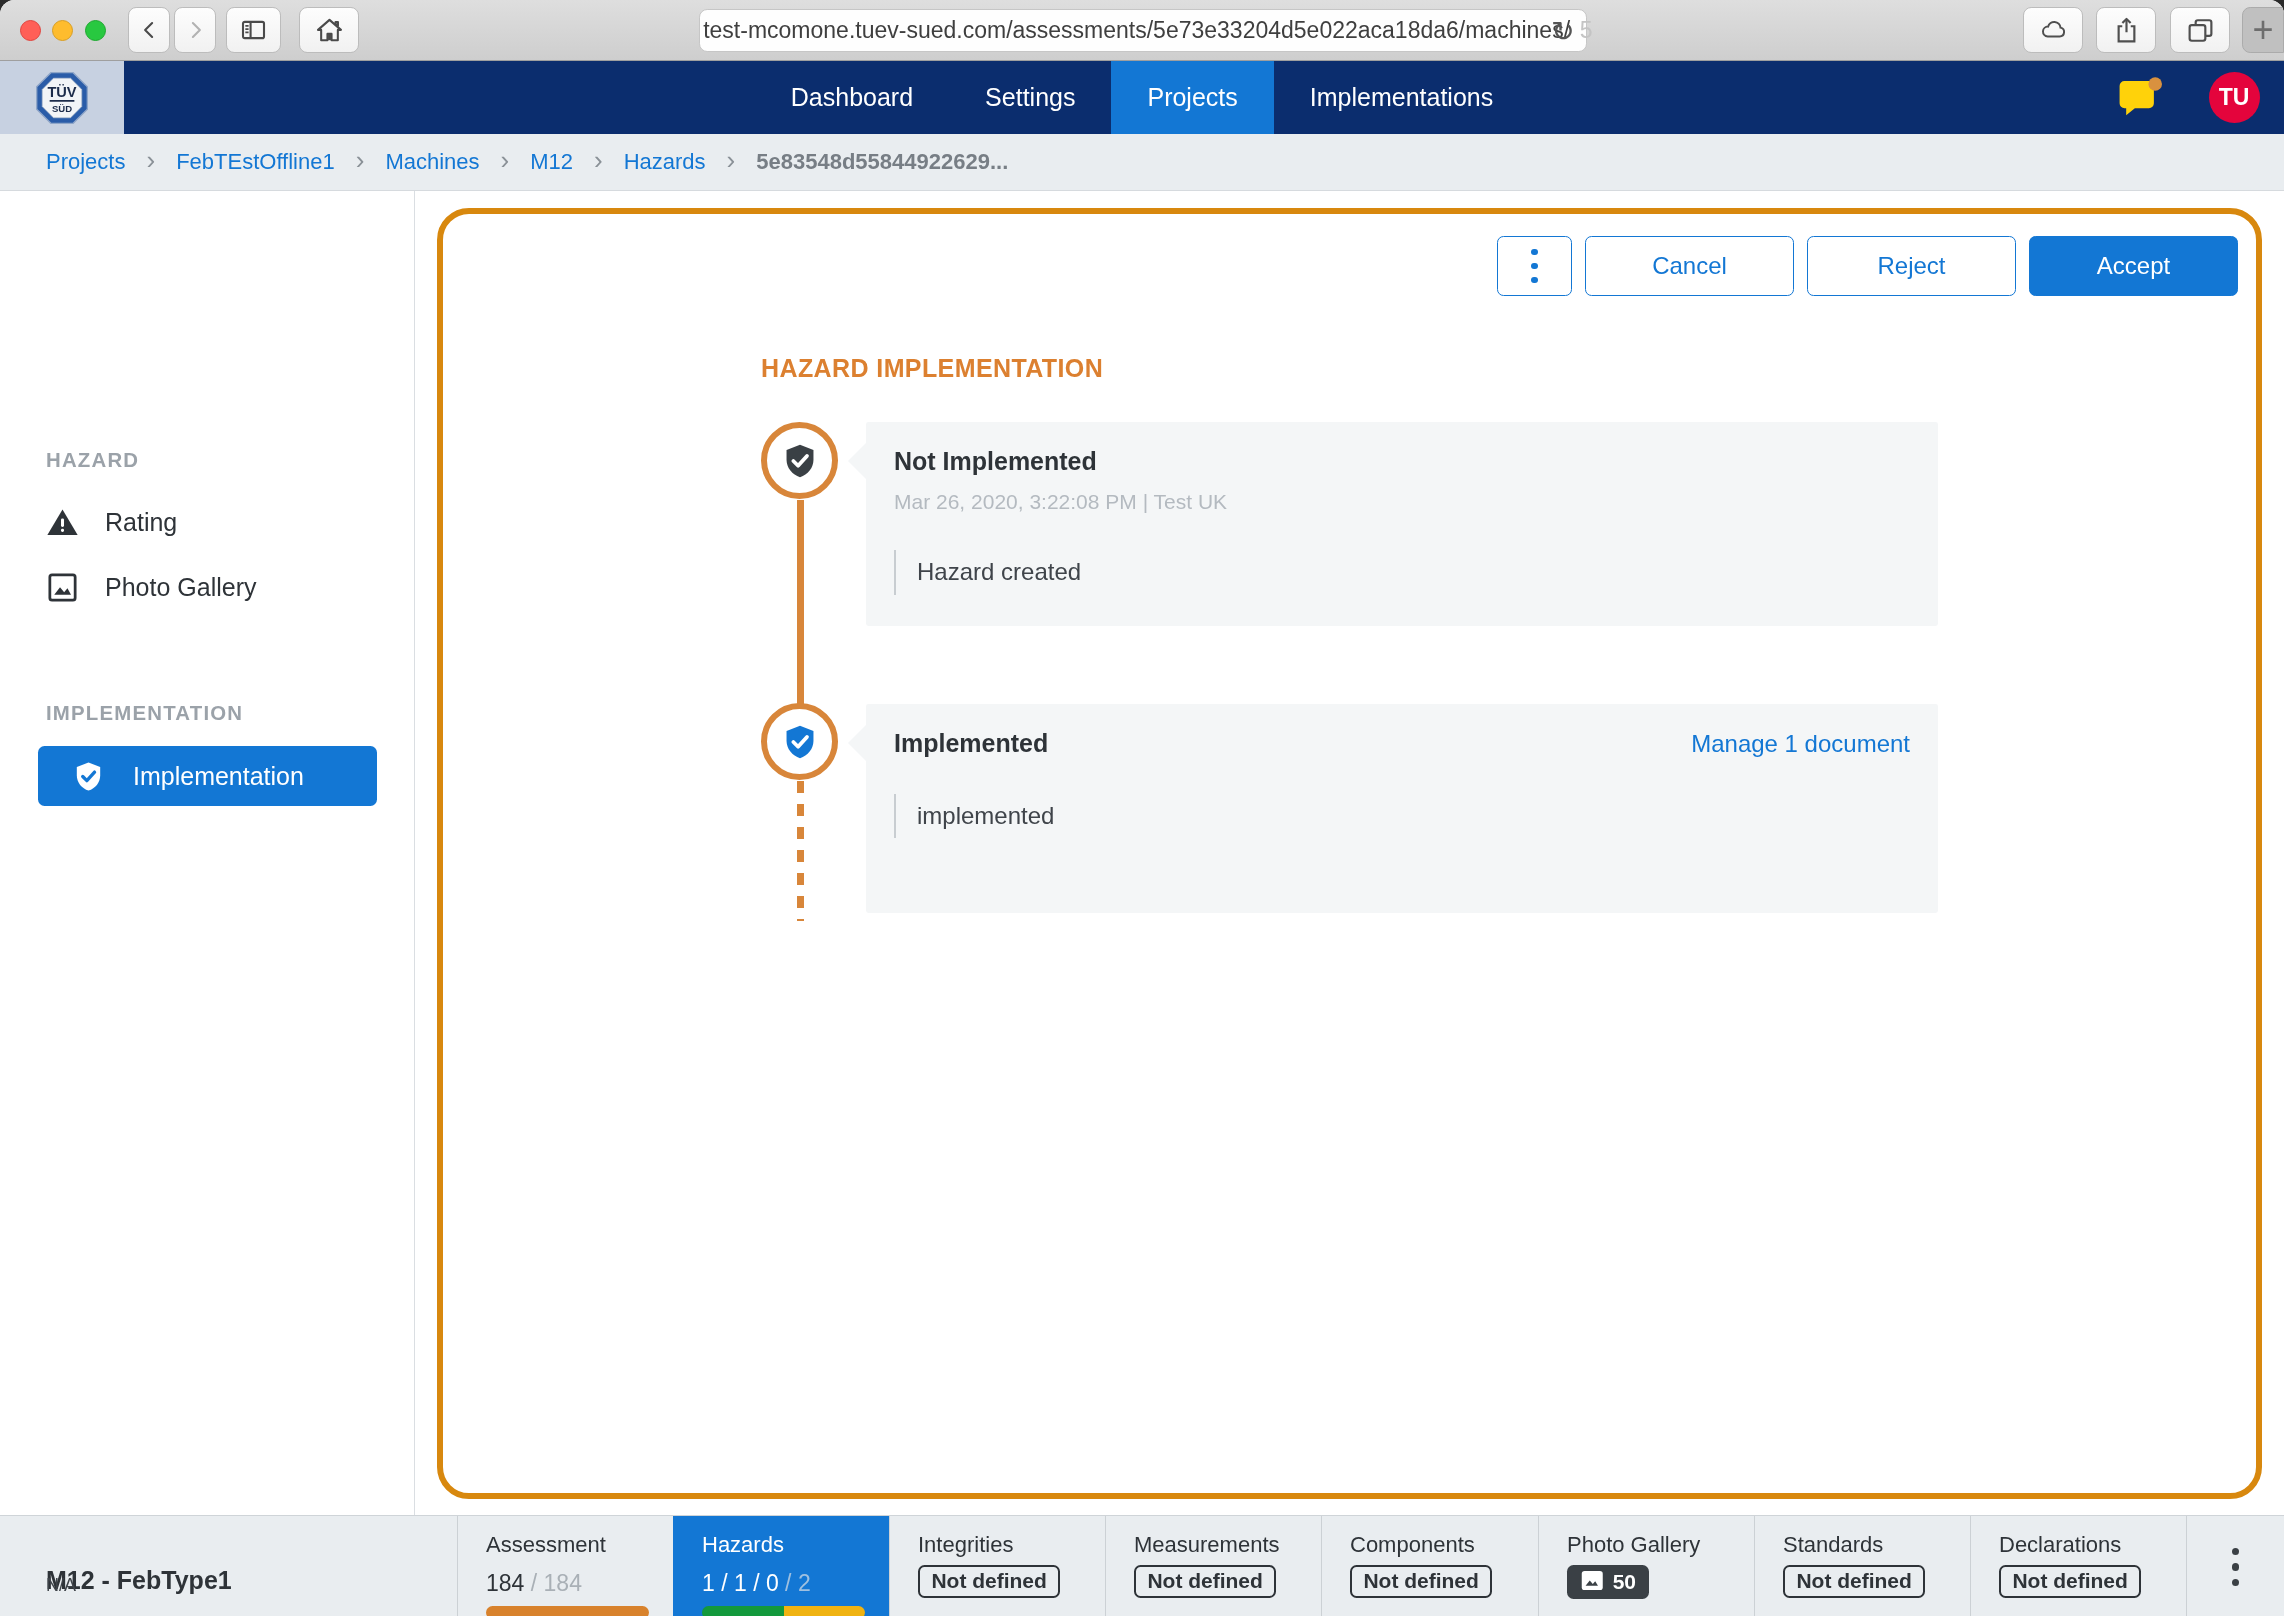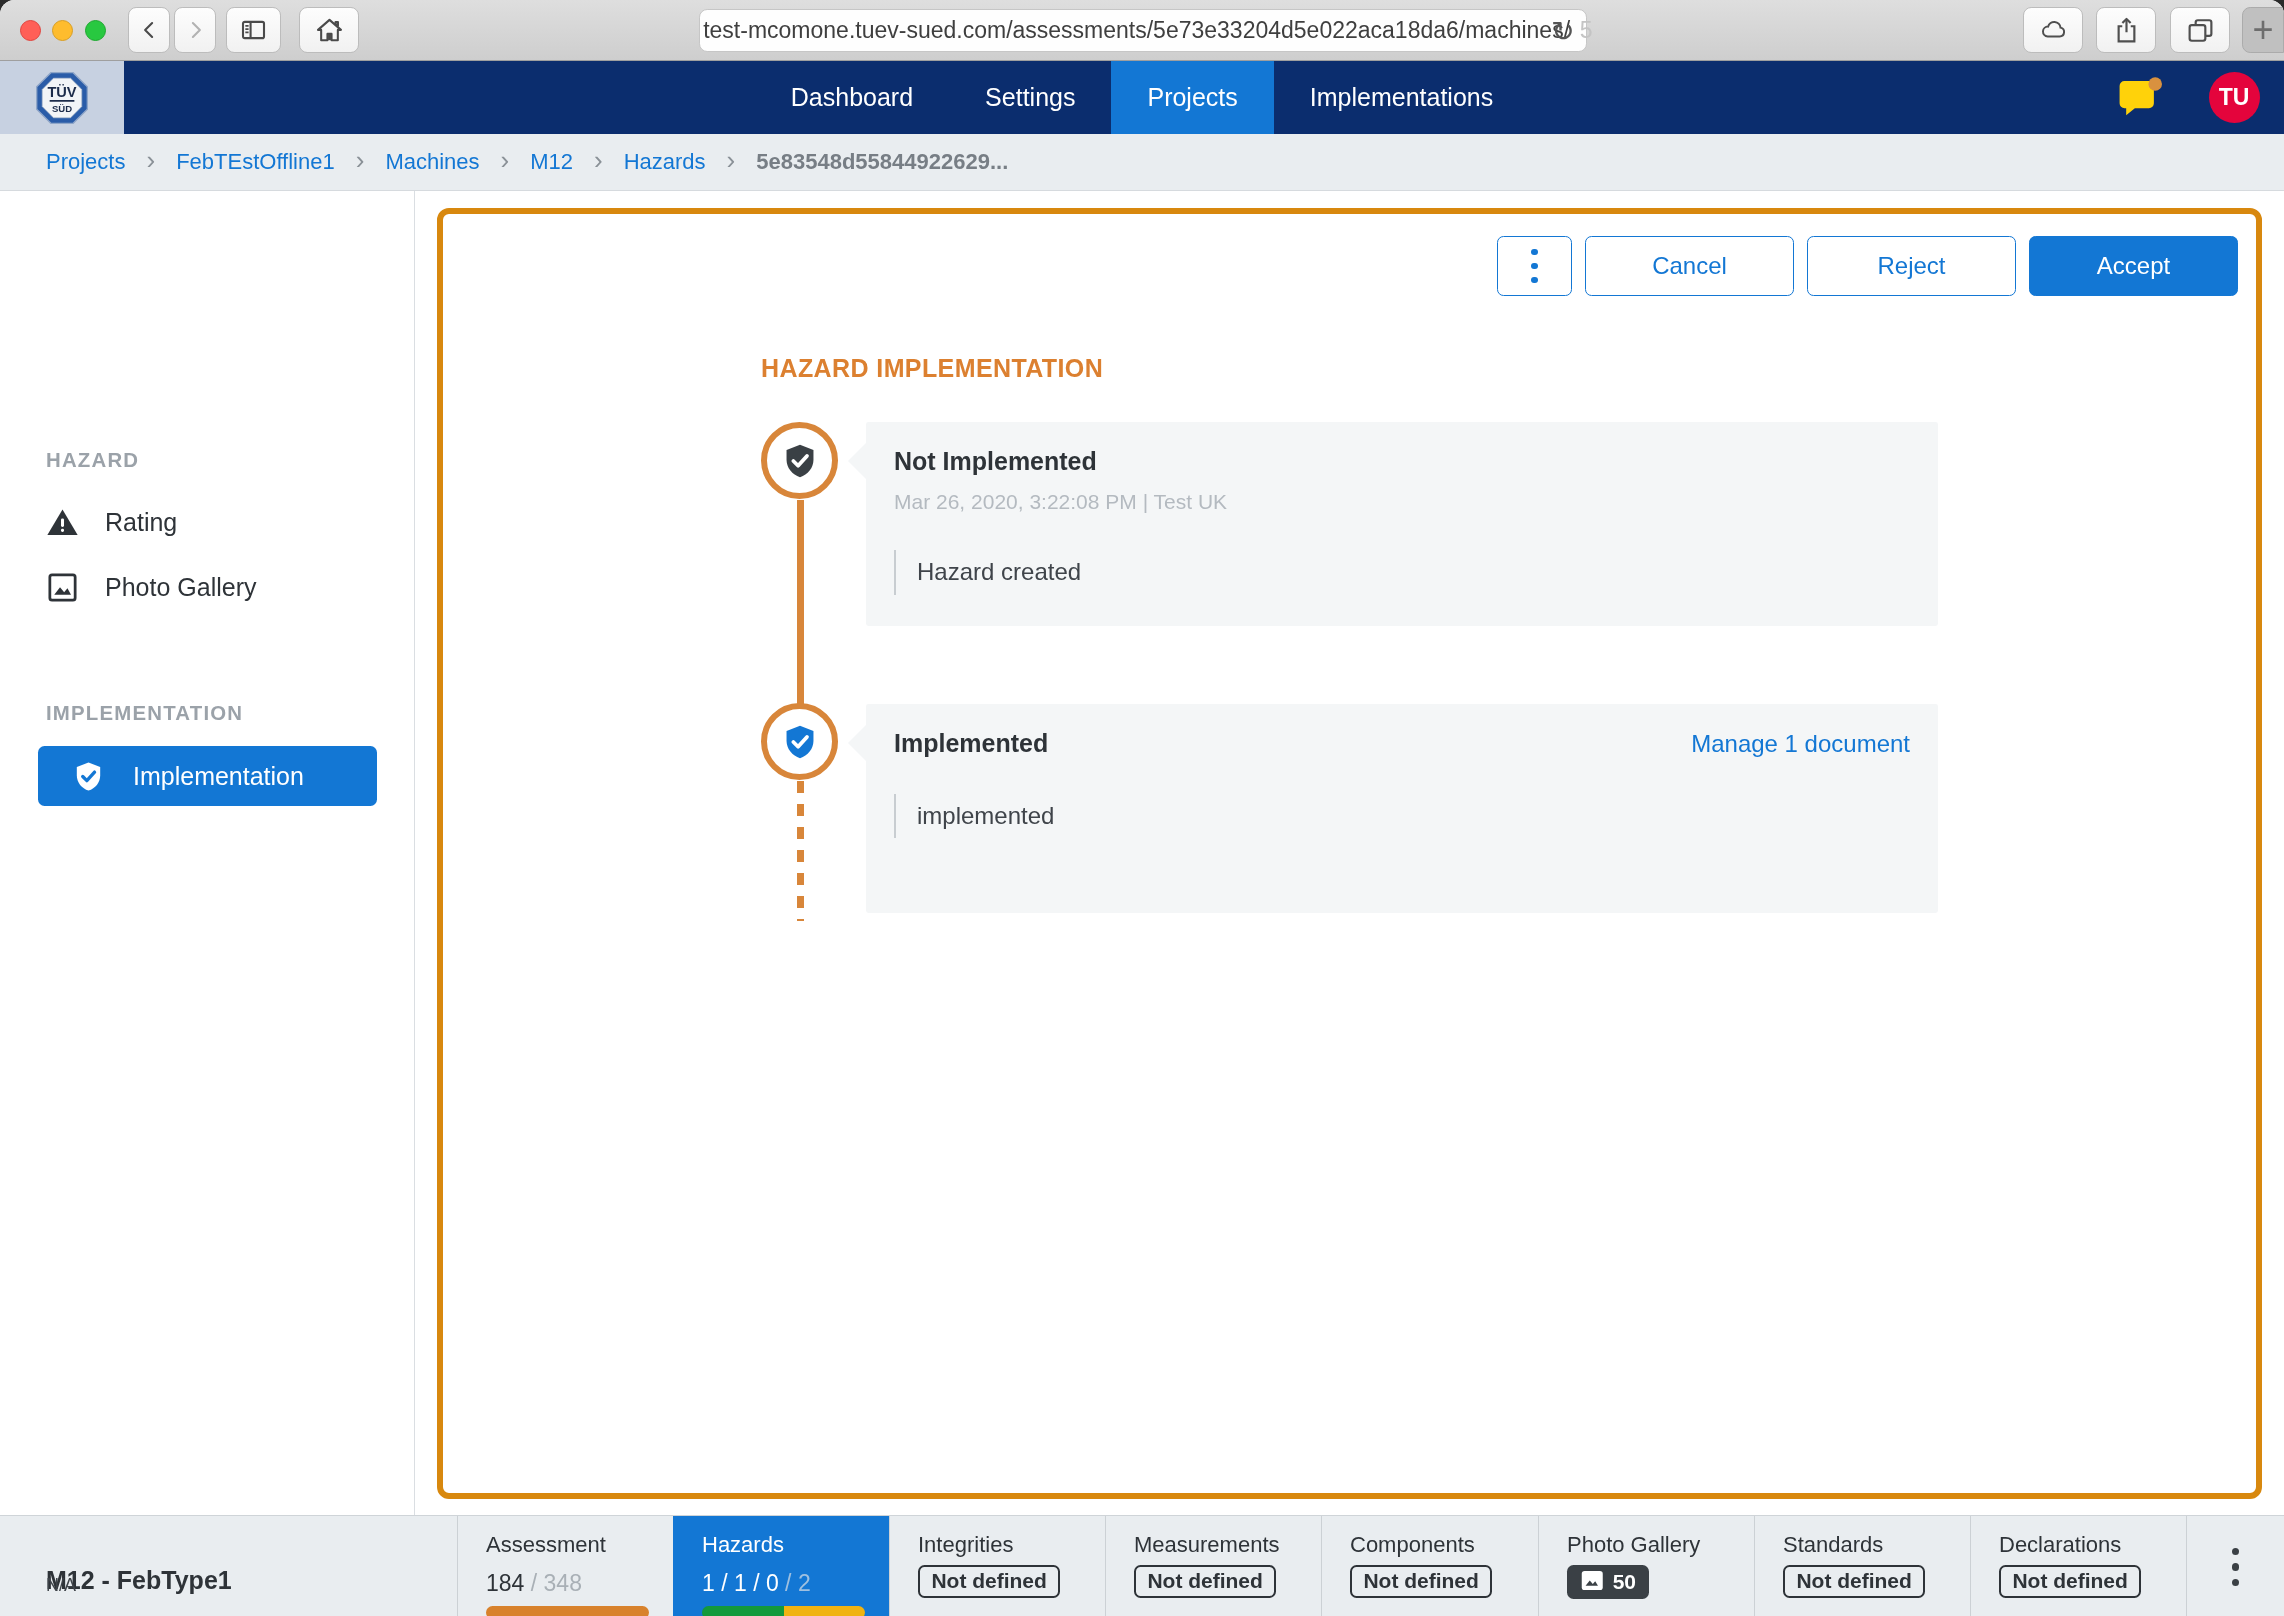--- a/index.html
+++ b/index.html
@@ -55,21 +55,21 @@
   
   .sidebar { position:absolute; left:0; top:191px; width:415px; height:1324px; background:#ffffff; border-right:0.8px solid #dadee2; }
   .side-header { position:absolute; left:46px; font-size:20.4px; font-weight:bold; color:#9ba2a9; letter-spacing:1.2px; }
   .side-item { position:absolute; left:46px; display:flex; align-items:center; gap:26px; font-size:25px; color:#2e3338; cursor:pointer; }
   .side-item svg { flex:0 0 auto; }
   .side-active { position:absolute; left:38px; top:555px; width:339px; height:60px; background:#1377d4; border-radius:6.5px;
     display:flex; align-items:center; gap:28px; padding-left:34px; color:#ffffff; font-size:25px; cursor:pointer; }
 
   
   .panel { position:absolute; left:437px; top:208px; width:1825px; height:1291px; background:#ffffff;
-    border:6.5px solid #d8880e; border-radius:12px; }
+    border:6.5px solid #d8880e; border-radius:32px; }
   .actions { position:absolute; top:22px; right:18px; display:flex; gap:13px; }
   .abtn { height:60px; border:1.6px solid #1377d4; border-radius:6.5px; background:#ffffff; color:#1377d4;
     font-size:24px; font-family:inherit; display:flex; align-items:center; justify-content:center; cursor:pointer; }
   .abtn.kebab { width:75px; }
   .abtn.txt { width:209px; }
   .abtn.primary { background:#1377d4; color:#ffffff; }
   .kdots { display:flex; flex-direction:column; gap:7.3px; }
   .kdots i { width:6.5px; height:6.5px; border-radius:50%; background:#1377d4; }
   .panel-heading { position:absolute; left:318px; top:140px; font-size:25px; font-weight:bold; color:#dc8030; letter-spacing:0.4px; }
 
@@ -298,21 +298,21 @@
       <div class="t-quote">implemented</div>
     </div>
   </div>
 
   <div class="bottombar">
     <div class="mtitle">M12 - FebType1</div>
     <div class="msub">N/A</div>
 
     <div class="cell" style="left:457px; width:216px;">
       <div class="cell-label">Assessment</div>
-      <div class="cell-vals"><span>184</span> <span class="val-muted">/ 348</span></div>
+      <div class="cell-vals"><span>184</span> <span class="val-muted">/ 184</span></div>
       <div class="track">
           <div class="seg orange" style="width: 100%;"></div>
         </div>
     </div>
 
     <div class="cell active" style="left:673px; width:216px;">
       <div class="cell-label">Hazards</div>
       <div class="cell-vals"><span>1 / 1 / 0 </span><span class="val-muted">/ 2</span></div>
       <div class="track">
           <div class="seg green" style="width: 50%;"></div>

